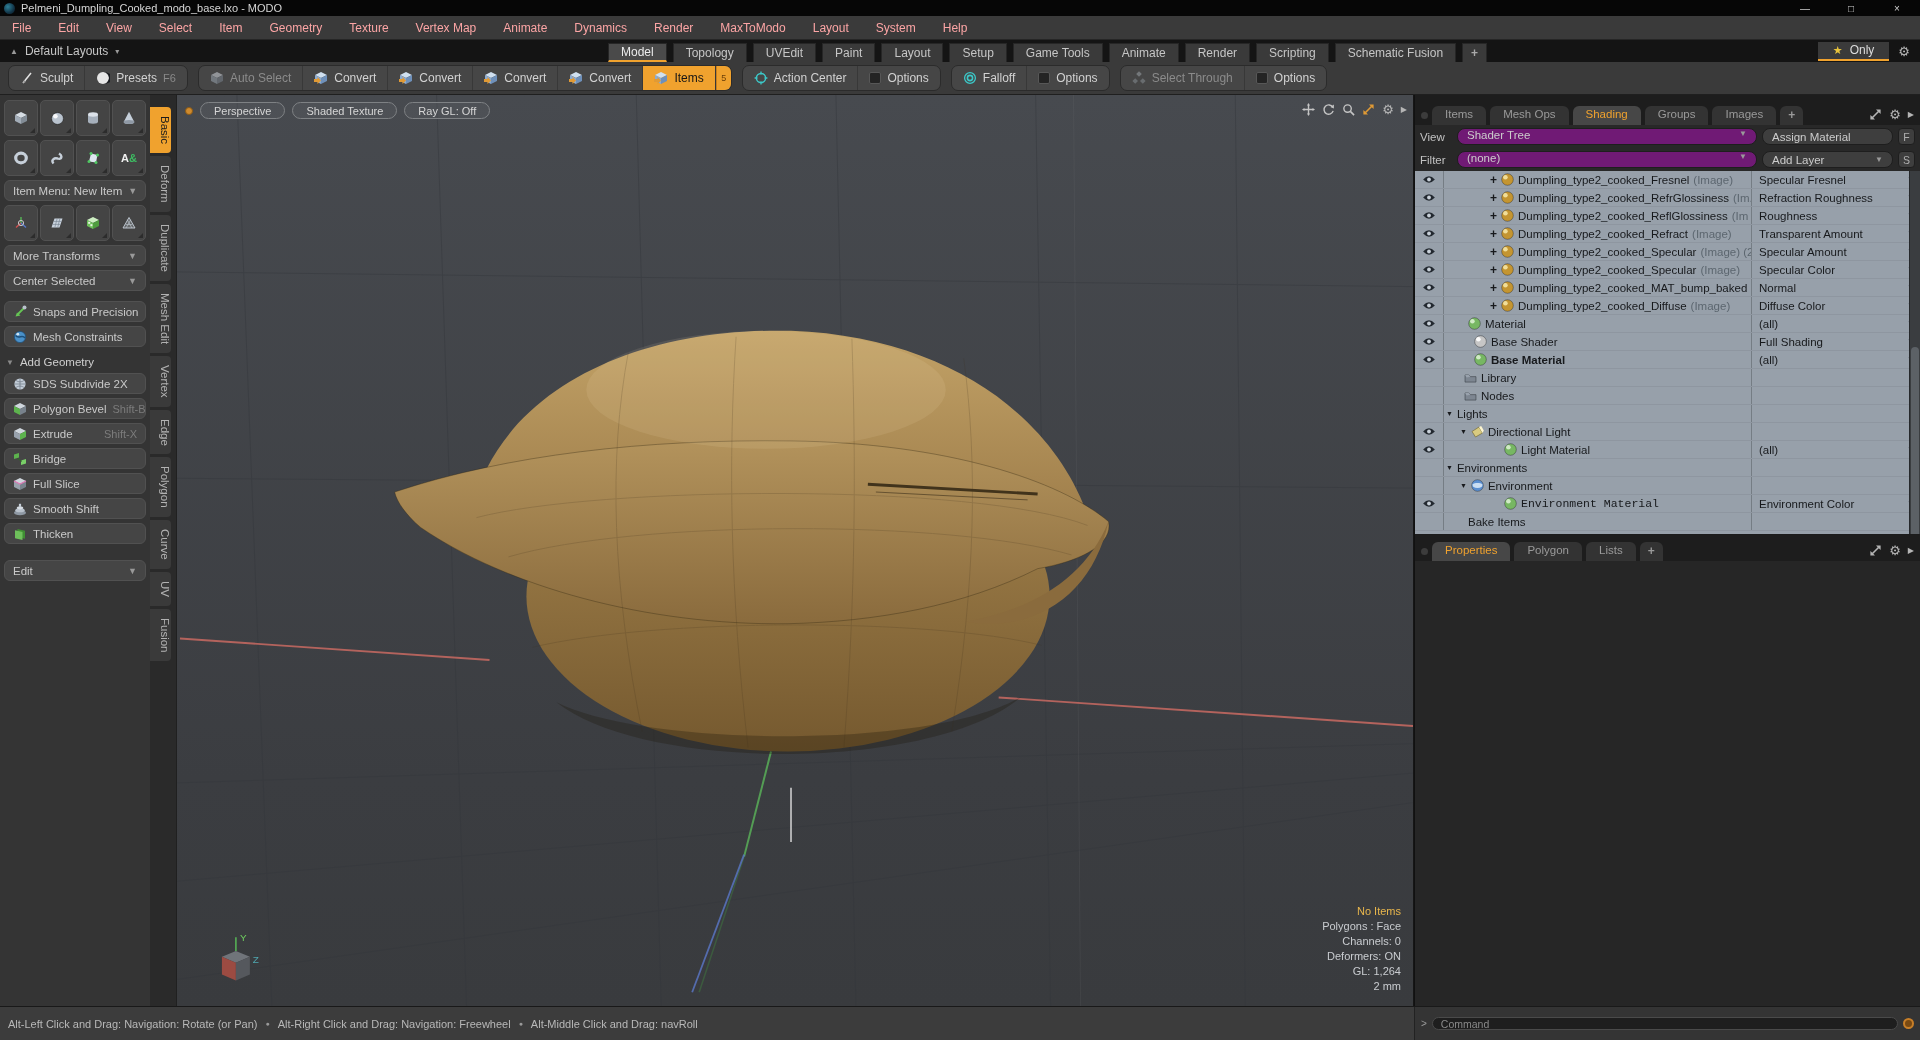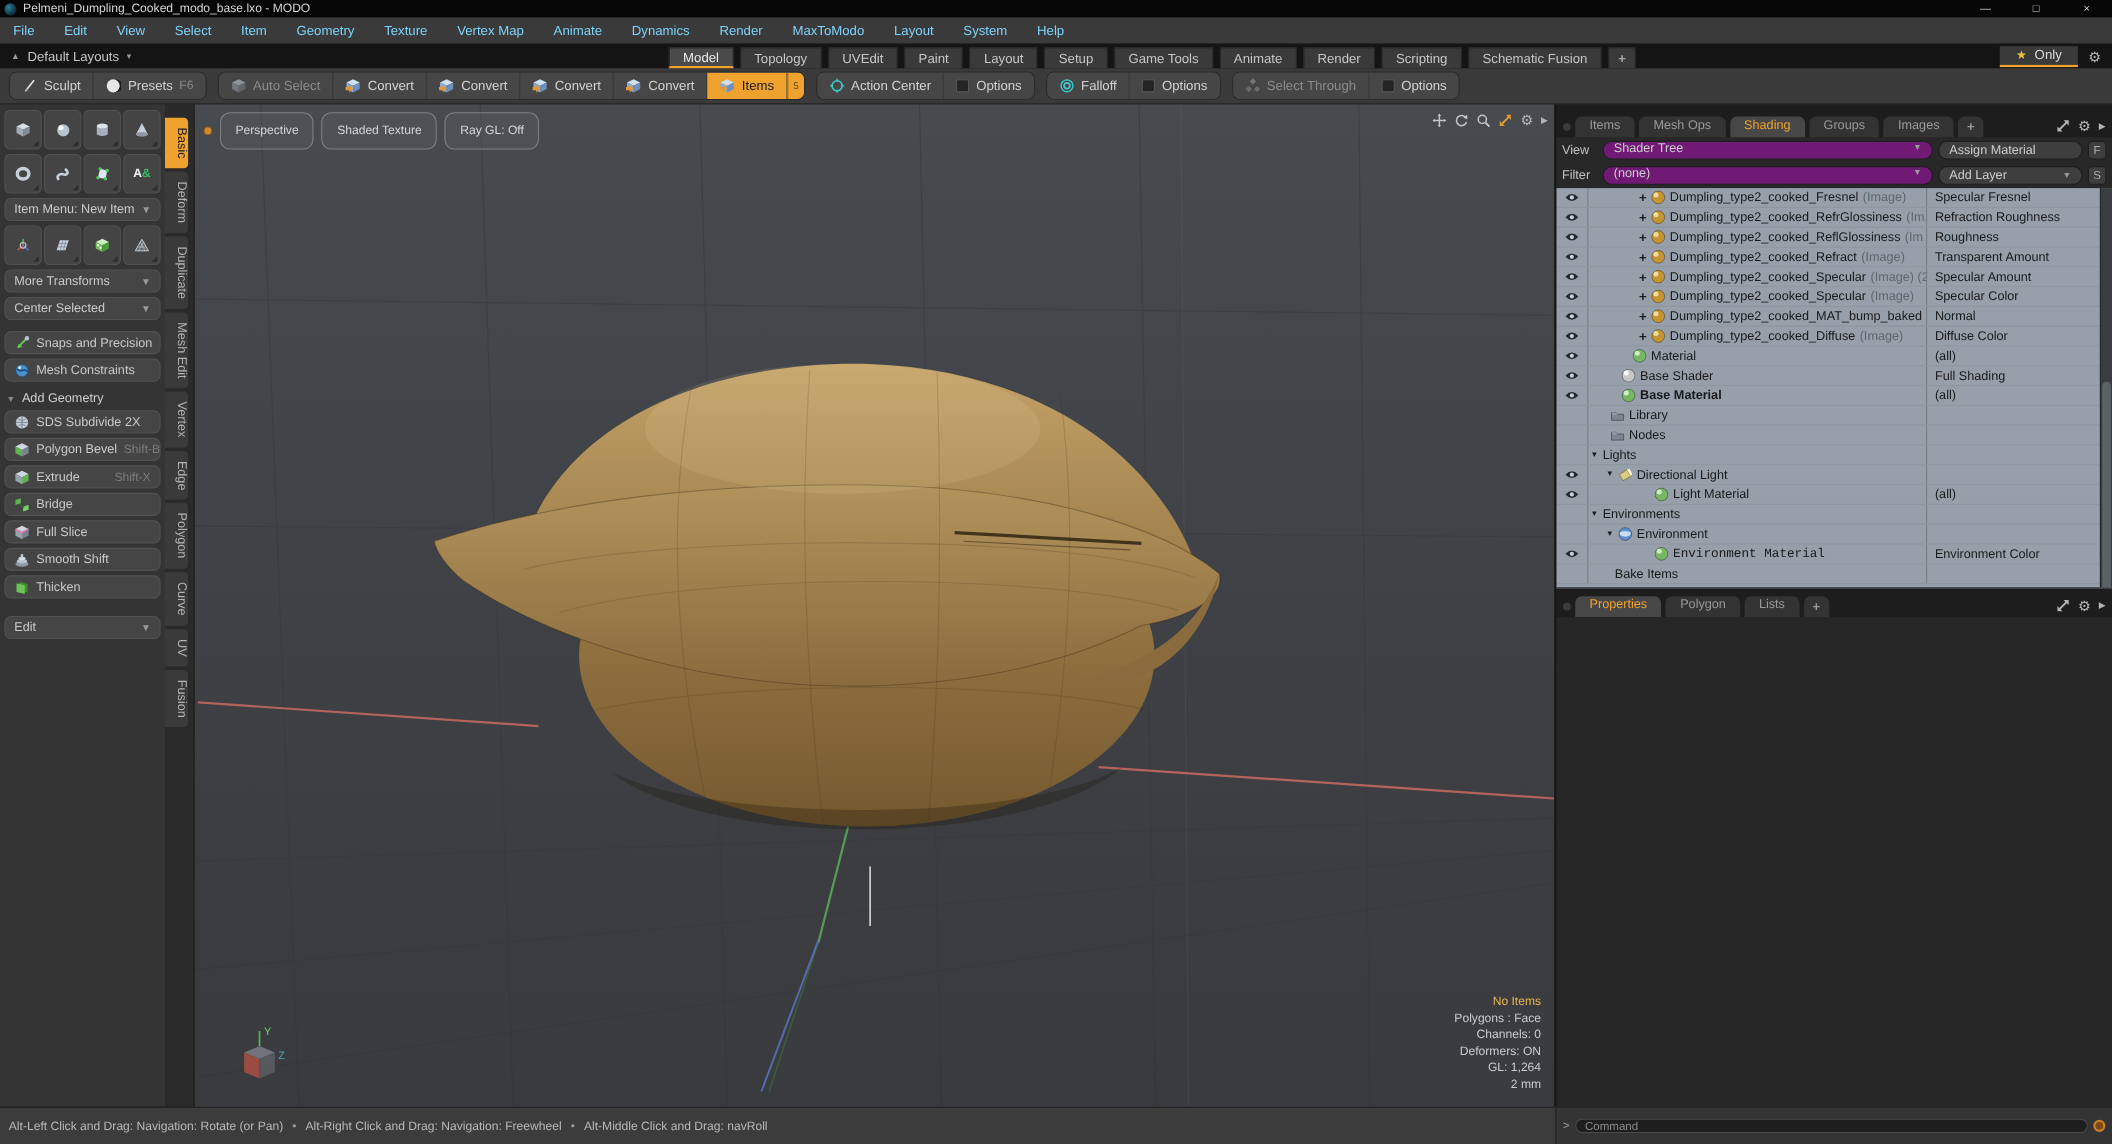--- a/index.html
+++ b/index.html
@@ -4,21 +4,21 @@
 <style>
   *{box-sizing:border-box;margin:0;padding:0}
   html,body{width:1920px;height:1040px;overflow:hidden;background:#222}
   .app{width:1920px;height:1040px;display:flex;flex-direction:column;font-family:"Liberation Sans",sans-serif;background:#2a2a2a;user-select:none}
   
   .titlebar{height:16px;background:#060606;display:flex;align-items:center;gap:6px;padding-left:4px;color:#d6d6d6;font-size:11px}
   .modo-orb{width:11px;height:11px;border-radius:50%;background:radial-gradient(circle at 35% 35%,#2e7f96,#123447 60%,#0a1520);display:inline-block}
   .win-btns{margin-left:auto;display:flex;height:100%}
   .win-btn{width:46px;height:100%;display:flex;align-items:center;justify-content:center;color:#cfcfcf;font-size:10px}
   
-  .menubar{height:24px;background:#3a3a3a;display:flex;align-items:center;gap:27px;padding-left:12px;color:#7dd3fc;font-size:12px;border-bottom:1px solid #262626}
+  .menubar{height:24px;background:#3a3a3a;display:flex;align-items:center;gap:27px;padding-left:12px;color:#fca5a5;font-size:12px;border-bottom:1px solid #262626}
   .menu-item{cursor:default}
   
   .layoutbar{height:22px;background:#141414;display:flex;align-items:center;font-size:12px;color:#c6c6c6;position:relative}
   .dl-wrap{display:flex;gap:7px;padding:0 10px;align-items:center}
   .uparr{color:#999;font-size:8px}
   .dd-caret{color:#9a9a9a;font-size:8px}
   .ltabs{position:absolute;left:608px;bottom:0;display:flex;gap:6px;align-items:flex-end}
   .ltab{height:19px;padding:0 12px;background:#3a3a3a;border:1px solid #262626;border-bottom:none;display:flex;align-items:center;color:#c6c6c6;white-space:nowrap}
   .ltab.active{background:#4a4a4a;border-bottom:2px solid #f0a22e;color:#ececec}
   .ltab.plus{padding:0 8px;color:#aaa}
@@ -54,21 +54,21 @@
   .addgeo-header .tri{color:#8a8a8a;font-size:8px}
   .mt6{margin-top:6px}.mt12{margin-top:12px}
   .vtabs{width:26px;background:#2a2a2a;display:flex;flex-direction:column;gap:3px;padding-top:12px;align-items:flex-start}
   .vtab{writing-mode:vertical-rl;padding:9px 0;background:#3a3a3a;border-radius:0 4px 4px 0;color:#b2b2b2;font-size:11.5px;width:21px;text-align:center}
   .vtab.active{background:#f0a22e;color:#1c1c1c}
   
   .viewport{flex:1;position:relative;background:linear-gradient(#474a4f,#3b3d41 75%,#393b3e);border-left:1px solid #202020;border-right:1px solid #161616;overflow:hidden}
   .canvas{position:absolute;inset:0;width:100%;height:100%}
   .vp-pills{position:absolute;top:7px;left:8px;display:flex;gap:7px;align-items:center}
   .vp-dot{width:8px;height:8px;border-radius:50%;background:#cf8a2e;border:1px solid #8a5a16}
-  .vp-pill{height:34px;padding:0 13px;border:1px solid #7e8184;border-radius:9px;background:rgba(92,95,99,.35);color:#d6d6d6;font-size:11px;display:flex;align-items:center;white-space:nowrap}
+  .vp-pill{height:17px;padding:0 13px;border:1px solid #7e8184;border-radius:9px;background:rgba(92,95,99,.35);color:#d6d6d6;font-size:11px;display:flex;align-items:center;white-space:nowrap}
   .vp-nav{position:absolute;top:7px;right:6px;display:flex;gap:7px;align-items:center;color:#c4c4c4}
   .vp-status{position:absolute;right:12px;bottom:12px;text-align:right;font-size:11px;color:#c9ccd0;line-height:15px}
   .vp-status .hl{color:#e8b64c}
   
   .rpanel{width:506px;background:#262626;display:flex;flex-direction:column;border-left:1px solid #111}
   .ptab-row{background:#1d1d1d;display:flex;align-items:flex-end;gap:4px;padding:8px 6px 0 6px;height:30px}
   .ptab-dot{width:7px;height:7px;border-radius:50%;background:#3c3c3c;margin-bottom:6px}
   .ptab{padding:2px 13px 3px;background:#333;border-radius:6px 6px 0 0;color:#9a9a9a;font-size:11.5px;white-space:nowrap}
   .ptab.active{background:#474747;color:#f0a22e}
   .ptab.plus{padding:2px 8px 3px}
@@ -922,21 +922,21 @@
           </div>
           <div class="tree-row">
             <div class="c-eye">
               <span class="ic">
                 <svg viewBox="0 0 15 10" width="14" height="9">
                   <path d="M1 5 Q7.5 -2 14 5 Q7.5 12 1 5 Z" fill="#232930"></path>
                   <circle cx="7.5" cy="5" r="2.1" fill="#c8d0d8"></circle>
                 </svg>
               </span>
             </div>
-            <div class="c-name" style="padding-left: 40px;">
+            <div class="c-name" style="padding-left: 24px;">
               <span class="ic">
                 <svg viewBox="0 0 13 13" width="13" height="13">
                   <circle cx="6.5" cy="6.5" r="5.8" fill="#77b763" stroke="rgba(0,0,0,0.4)" stroke-width="0.8"></circle>
                   <circle cx="4.4" cy="4.2" r="2.3" fill="#d9efcf" opacity="0.9"></circle>
                 </svg>
               </span>
               <span>Material</span>
             </div>
             <div class="c-eff">
               <span>(all)</span>

